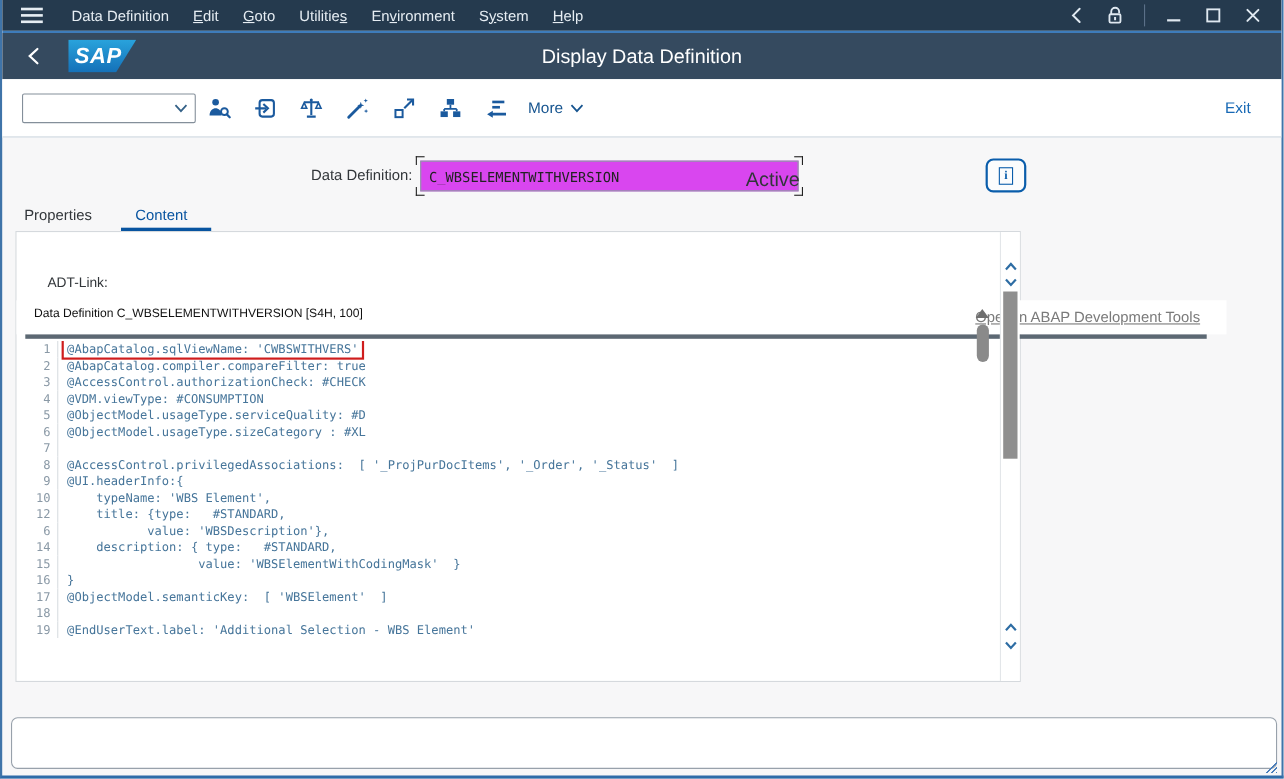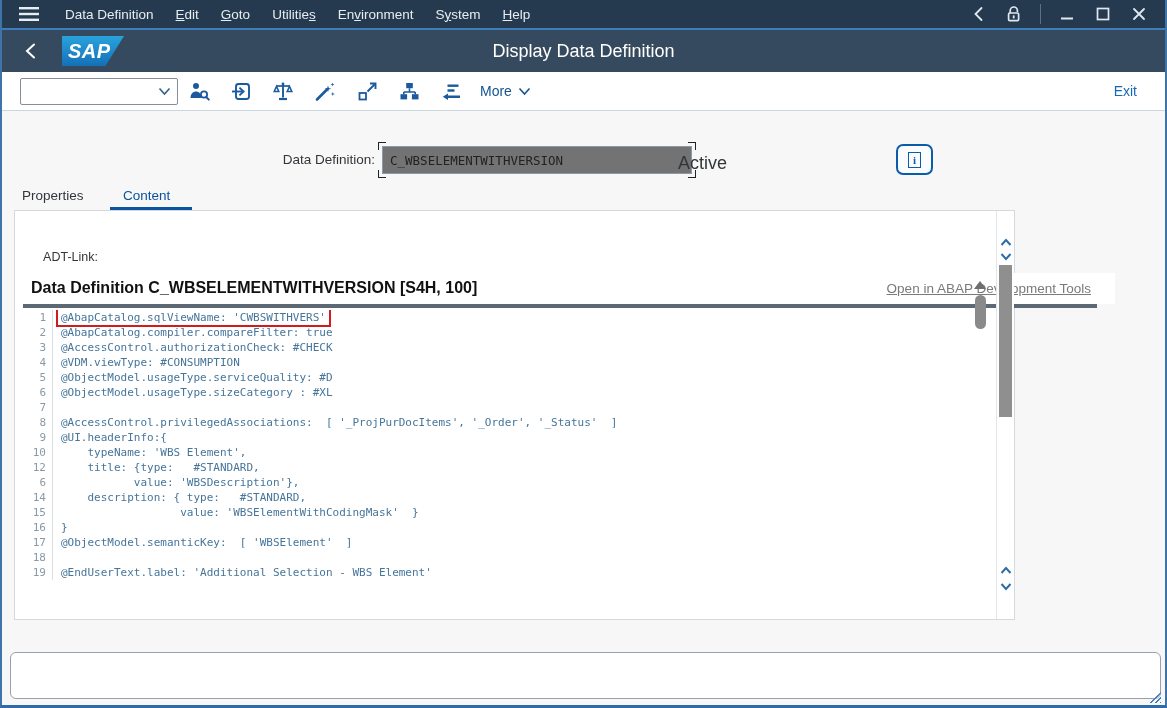--- a/index.html
+++ b/index.html
@@ -21,55 +21,55 @@
   .mb-sep { width:1px; height:20px; background:#5b7088; }
   .blue-strip { height:2px; background:#3e7cba; }
   
   .appheader { height:42px; background:#354a5f; position:relative; display:flex; align-items:center; }
   .back-btn { margin-left:16px; width:24px; height:24px; display:flex; align-items:center; justify-content:center; cursor:pointer; }
   .sap-logo { margin-left:20px; width:62px; height:30px; background:linear-gradient(180deg,#29a3dc 0%,#1470b8 100%);
     clip-path:polygon(0 0,100% 0,70% 100%,0 100%); color:#fff; font-weight:bold; font-style:italic;
     font-size:20px; display:flex; align-items:center; padding-left:6px; letter-spacing:0.5px; }
   .app-title { position:absolute; left:0; right:0; text-align:center; color:#ffffff; font-size:18px; font-weight:400; pointer-events:none; }
   
-  .toolbar { height:39px; background:#ffffff; border-bottom:1px solid #ccd6de; display:flex; align-items:center; padding-left:18px; position:relative; }
+  .toolbar { height:53px; background:#ffffff; border-bottom:1px solid #ccd6de; display:flex; align-items:center; padding-left:18px; position:relative; }
   .combo { width:158px; height:27px; border:1px solid #848f9a; border-radius:2px; background:#fff; display:flex; align-items:center; padding:0 6px; }
   .combo input { border:none; outline:none; flex:1; width:100px; font-size:12px; font-family:"Liberation Sans",sans-serif; }
   .tb-btn { width:42px; height:34px; display:flex; align-items:center; justify-content:center; cursor:pointer; }
   .tb-btn:first-of-type { margin-left:14px; }
   .more-btn { color:#16548f; font-size:14px; margin-left:8px; display:flex; gap:6px; align-items:center; cursor:pointer; }
   .exit-btn { position:absolute; right:28px; color:#1869b5; font-size:14px; cursor:pointer; }
   
   .field-label { position:absolute; left:207px; top:152px; width:166px; text-align:right; font-size:13.5px; color:#32363a; }
-  .field-wrap { position:absolute; left:380px; top:146px; width:310px; height:28px; background:#737373; border:1px solid #8f9aa5; }
+  .field-wrap { position:absolute; left:380px; top:146px; width:344px; height:28px; background:#d946ef; border:1px solid #8f9aa5; }
   .field-wrap input { width:100%; height:100%; background:transparent; border:none; outline:none; padding:0 7px;
     font-family:"DejaVu Sans Mono", monospace; font-size:12.5px; color:#222; }
   .sel-c { position:absolute; width:8px; height:8px; }
   .sel-tl { left:-5px; top:-5px; border-left:1.5px solid #222; border-top:1.5px solid #222; }
   .sel-bl { left:-5px; bottom:-5px; border-left:1.5px solid #222; border-bottom:1.5px solid #222; }
   .sel-tr { right:-5px; top:-5px; border-right:1.5px solid #222; border-top:1.5px solid #222; }
   .sel-br { right:-5px; bottom:-5px; border-right:1.5px solid #222; border-bottom:1.5px solid #222; }
   .active-label { position:absolute; left:676px; top:153px; font-size:18px; color:#32363a; }
   .info-btn { position:absolute; left:894px; top:144px; width:37px; height:31px; border:2px solid #0a5dab; border-radius:7px;
     background:#fbfcfd; display:flex; align-items:center; justify-content:center; cursor:pointer; }
   .info-glyph { width:13px; height:16px; border:1.5px solid #0a5dab; display:flex; align-items:center; justify-content:center;
     font-family:"Liberation Serif",serif; font-weight:bold; font-size:11px; color:#0a5dab; }
   
   .tab { position:absolute; top:188px; font-size:13.5px; cursor:pointer; }
   .tab-props { left:20px; color:#32363a; }
   .tab-content { left:121px; color:#0854a0; }
   .tab-underline { position:absolute; left:108px; top:207px; width:82px; height:3px; background:#0854a0; }
   
-  .panel { position:absolute; left:12px; top:210px; width:1001px; height:410px; background:#fff; border:1px solid #d5d9dd; }
+  .panel { position:absolute; left:12px; top:210px; width:914px; height:410px; background:#fff; border:1px solid #d5d9dd; }
   .adt-label { position:absolute; left:13px; top:39px; width:70px; text-align:right; font-size:12.5px; color:#32363a; }
   .adt-input { position:absolute; left:93px; top:33px; width:736px; height:25px; background:#f0f0f0; border:1px solid #c3c8cd; border-radius:2px; }
   .adt-input input { width:100%; height:100%; background:transparent; border:none; outline:none; padding:0 7px;
     font-family:"DejaVu Sans Mono", monospace; font-size:11.5px; color:#5d6а70; color:#5d666e; }
   .doc-header { position:absolute; left:0; top:62px; width:1100px; height:31px; background:#fff; }
-  .doc-title { position:absolute; left:16px; top:6px; font-size:16px; font-weight:bold; color:#111; }
+  .doc-title { position:absolute; left:16px; top:6px; font-size:11px; font-weight:normal; color:#111; }
   .doc-link { position:absolute; right:24px; top:8px; font-size:13.5px; color:#7a7a7a; text-decoration:underline; cursor:pointer; }
   .splitter { position:absolute; left:8px; top:93px; width:1074px; height:4px; background:#5c6873; }
   
   .code { position:absolute; left:8px; top:99px; width:1074px; height:285px; overflow:hidden;
     font-family:"DejaVu Sans Mono", monospace; font-size:11px; line-height:15px; }
   .cl { display:flex; white-space:pre; }
   .ln { width:30px; text-align:right; padding-right:6px; color:#8a99a6; border-right:1px solid #d9dee2; flex:none; }
   .ct { padding:0 3px; margin-left:5px; color:#46759a; }
   .cl.hl .ct { outline:2px solid #cf1d1d; }
   

